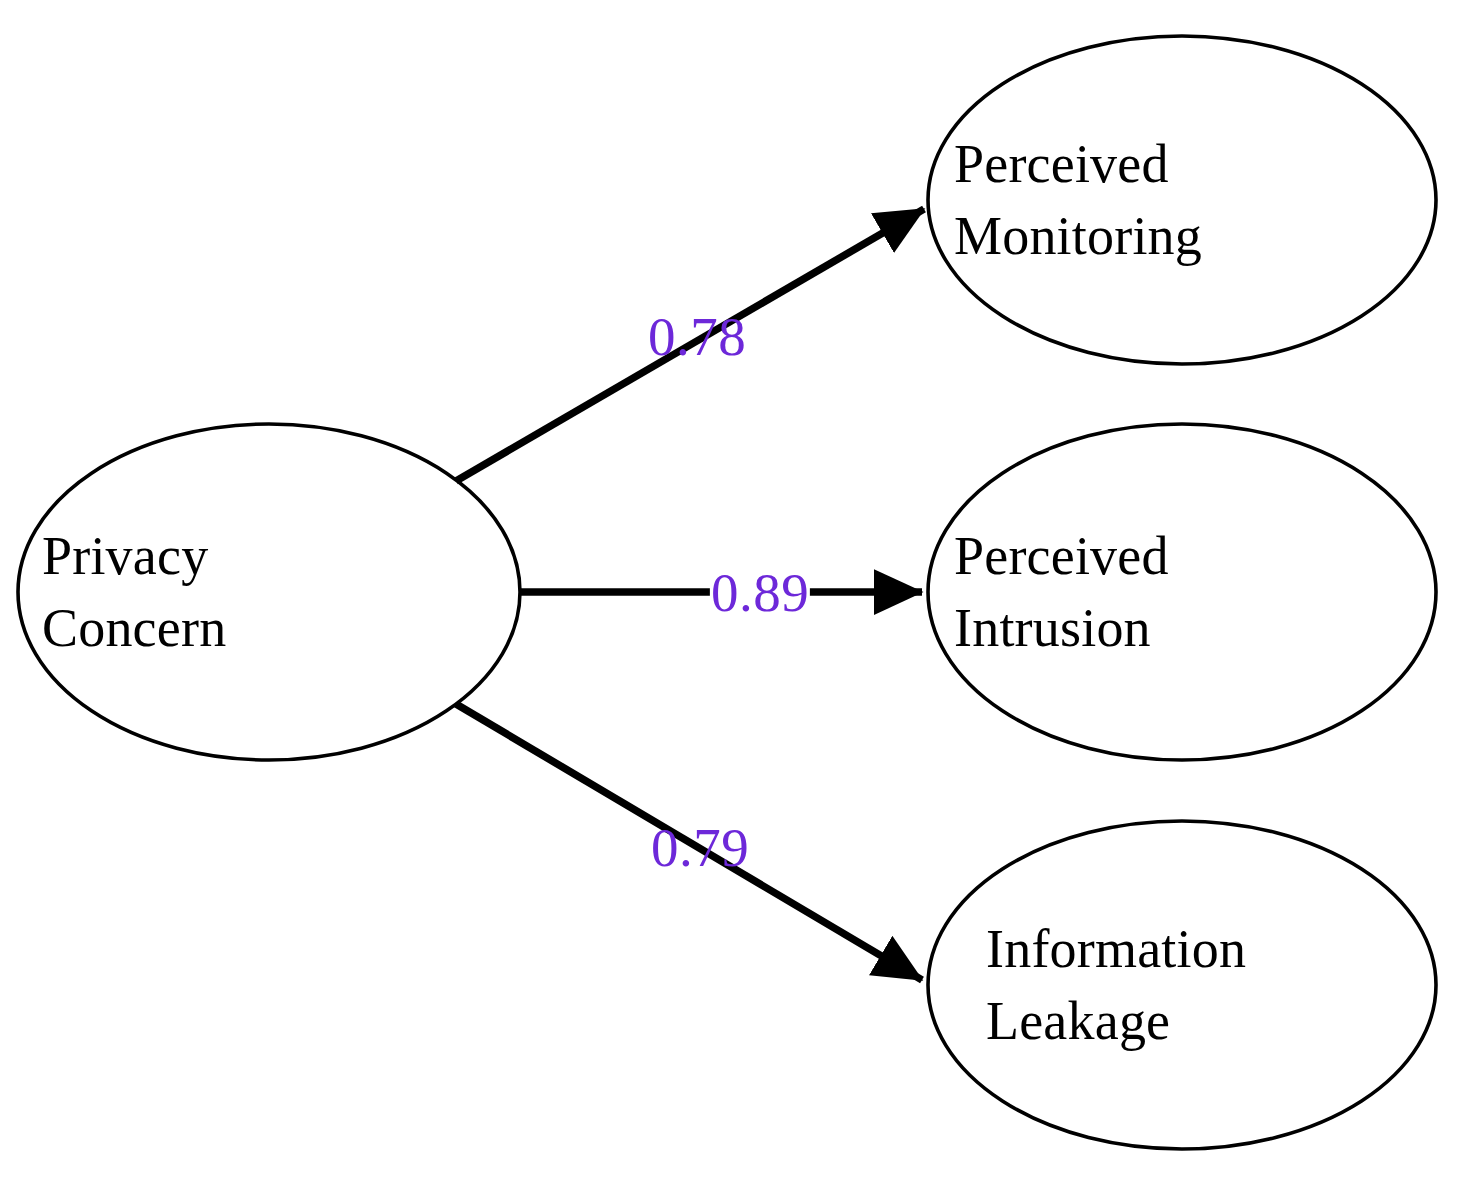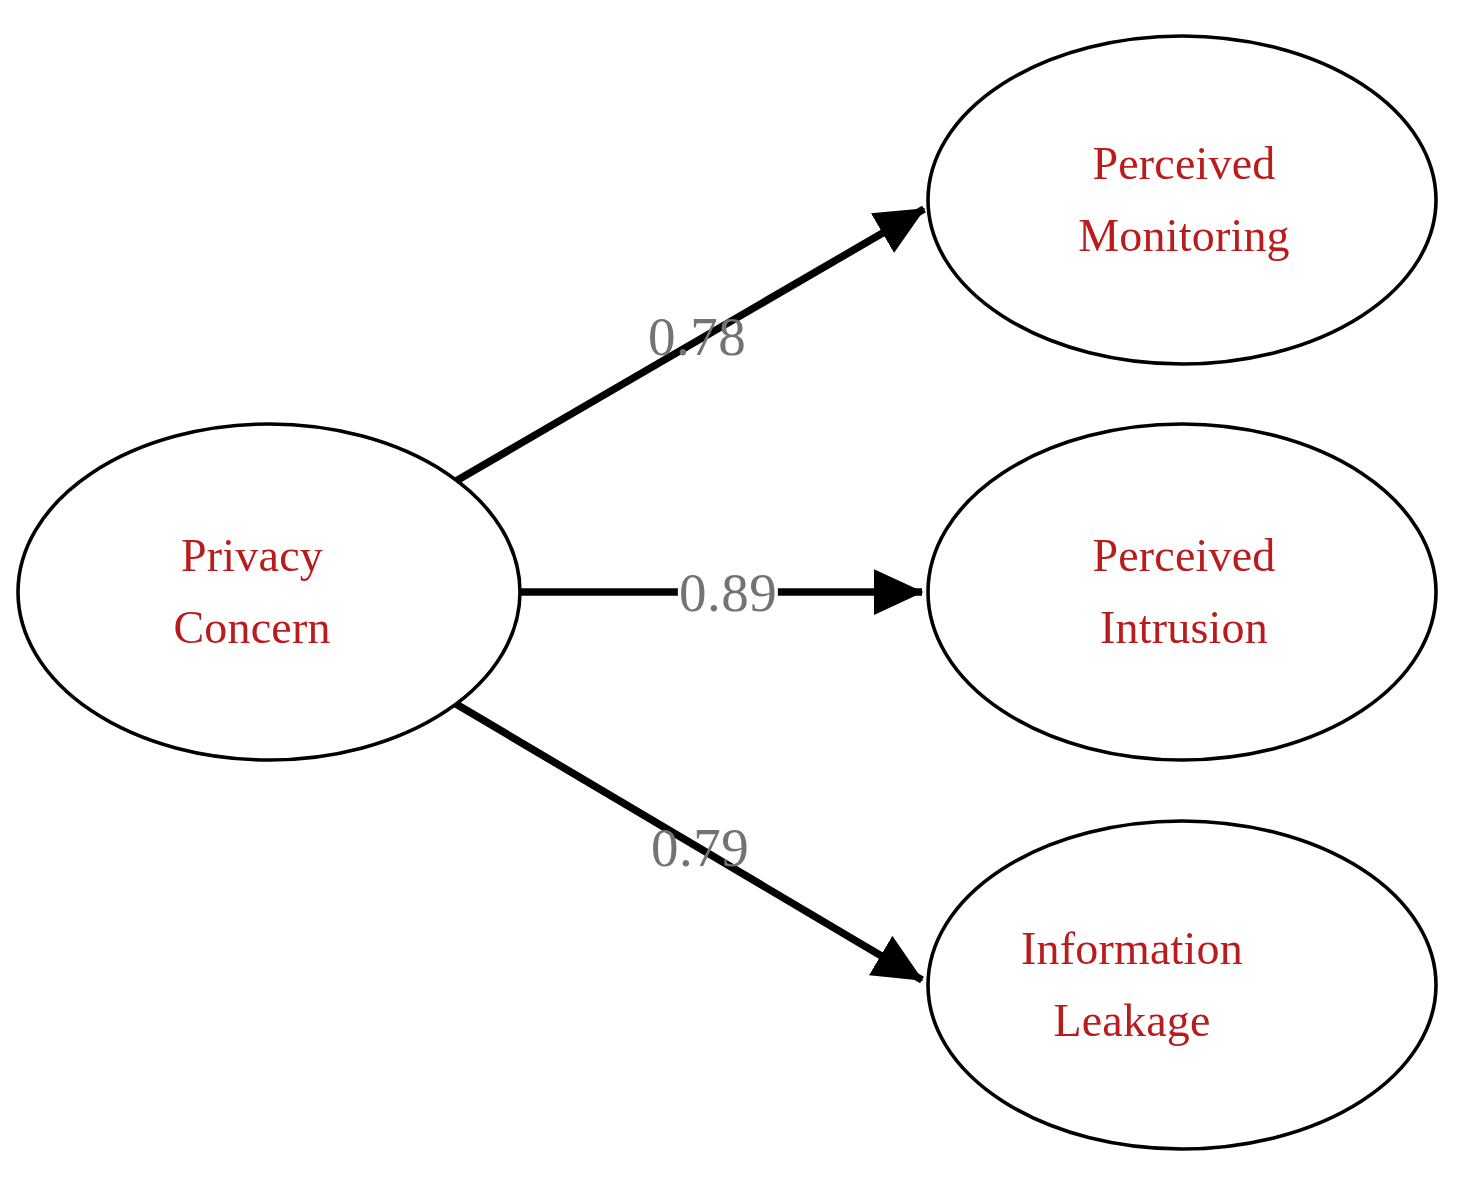--- a/index.html
+++ b/index.html
@@ -21,44 +21,45 @@
   #diagram-svg {
     position: absolute;
     top: 0;
     left: 0;
     width: 1484px;
     height: 1196px;
     display: block;
   }
   .node-label {
     position: absolute;
-    text-align: center;
-    color: #b91c1c;
+    text-align: left;
+    color: #000000;
     font-family: "Liberation Serif", "DejaVu Serif", serif;
-    font-size: 46px;
+    font-size: 54px;
     line-height: 72px;
     font-weight: 400;
     white-space: pre-line;
     transform: translate(-50%, -50%);
     pointer-events: none;
     letter-spacing: 0.2px;
   }
   .edge-label {
     position: absolute;
-    color: #737373;
+    color: #6d28d9;
     font-family: "Liberation Serif", "DejaVu Serif", serif;
     font-size: 55px;
     line-height: 55px;
     font-weight: 400;
     transform: translate(-50%, -50%);
     letter-spacing: 0.5px;
   }
   .edge-label.masked {
     background: #ffffff;
     padding: 0 1px;
+    margin-left: 32px;
   }
 </style>
 </head>
 <body>
 
 <div id="diagram-root">
 
   <svg id="diagram-svg" viewBox="0 0 1484 1196" xmlns="http://www.w3.org/2000/svg">
     <defs>
       <marker id="arrowhead" markerWidth="7" markerHeight="7" refX="6.4" refY="3.5" orient="auto" markerUnits="strokeWidth">
@@ -83,21 +84,21 @@
 
   <div class="node-label" style="left:252px; top:592px; width:420px;">Privacy
 Concern</div>
 
   <div class="node-label" style="left:1184px; top:200px; width:460px;">Perceived
 Monitoring</div>
 
   <div class="node-label" style="left:1184px; top:592px; width:460px;">Perceived
 Intrusion</div>
 
-  <div class="node-label" style="left:1132px; top:985px; width:460px;">Information
+  <div class="node-label" style="left:1216px; top:985px; width:460px;">Information
 Leakage</div>
 
   <div class="edge-label" style="left:697px; top:336px;">0.78</div>
 
   <div class="edge-label masked" style="left:728px; top:592px;">0.89</div>
 
   <div class="edge-label" style="left:700px; top:847px;">0.79</div>
 
 </div>
 

